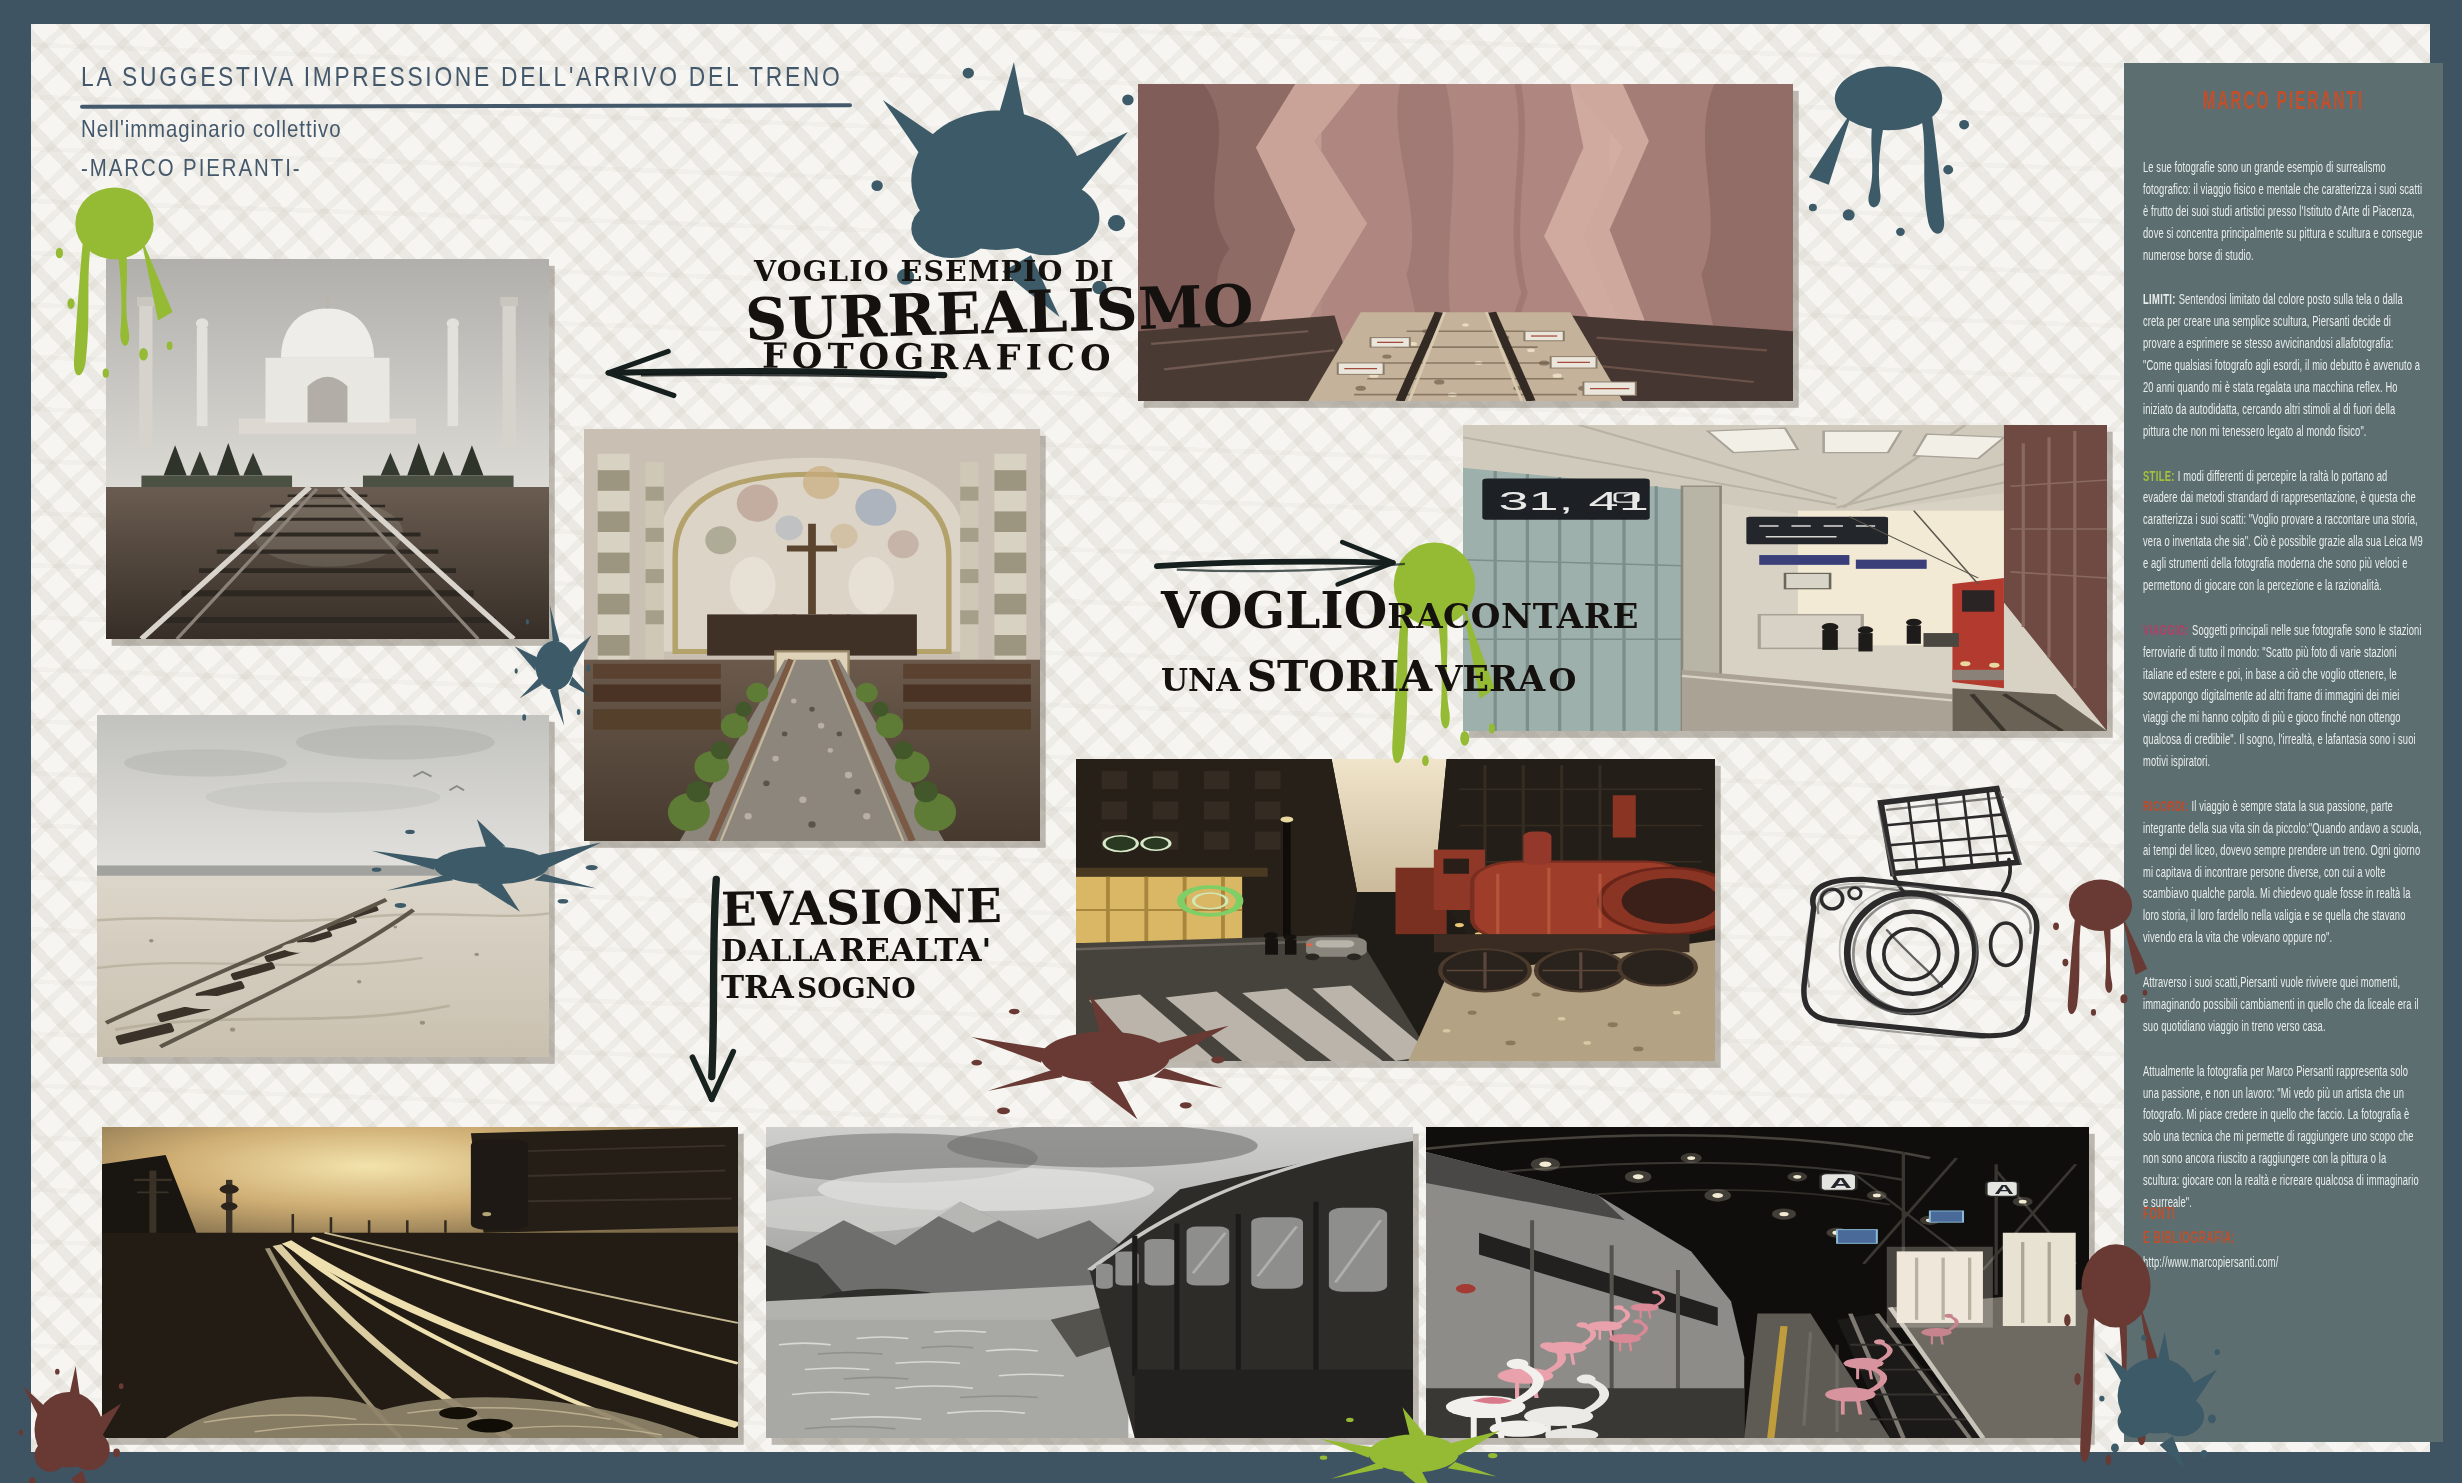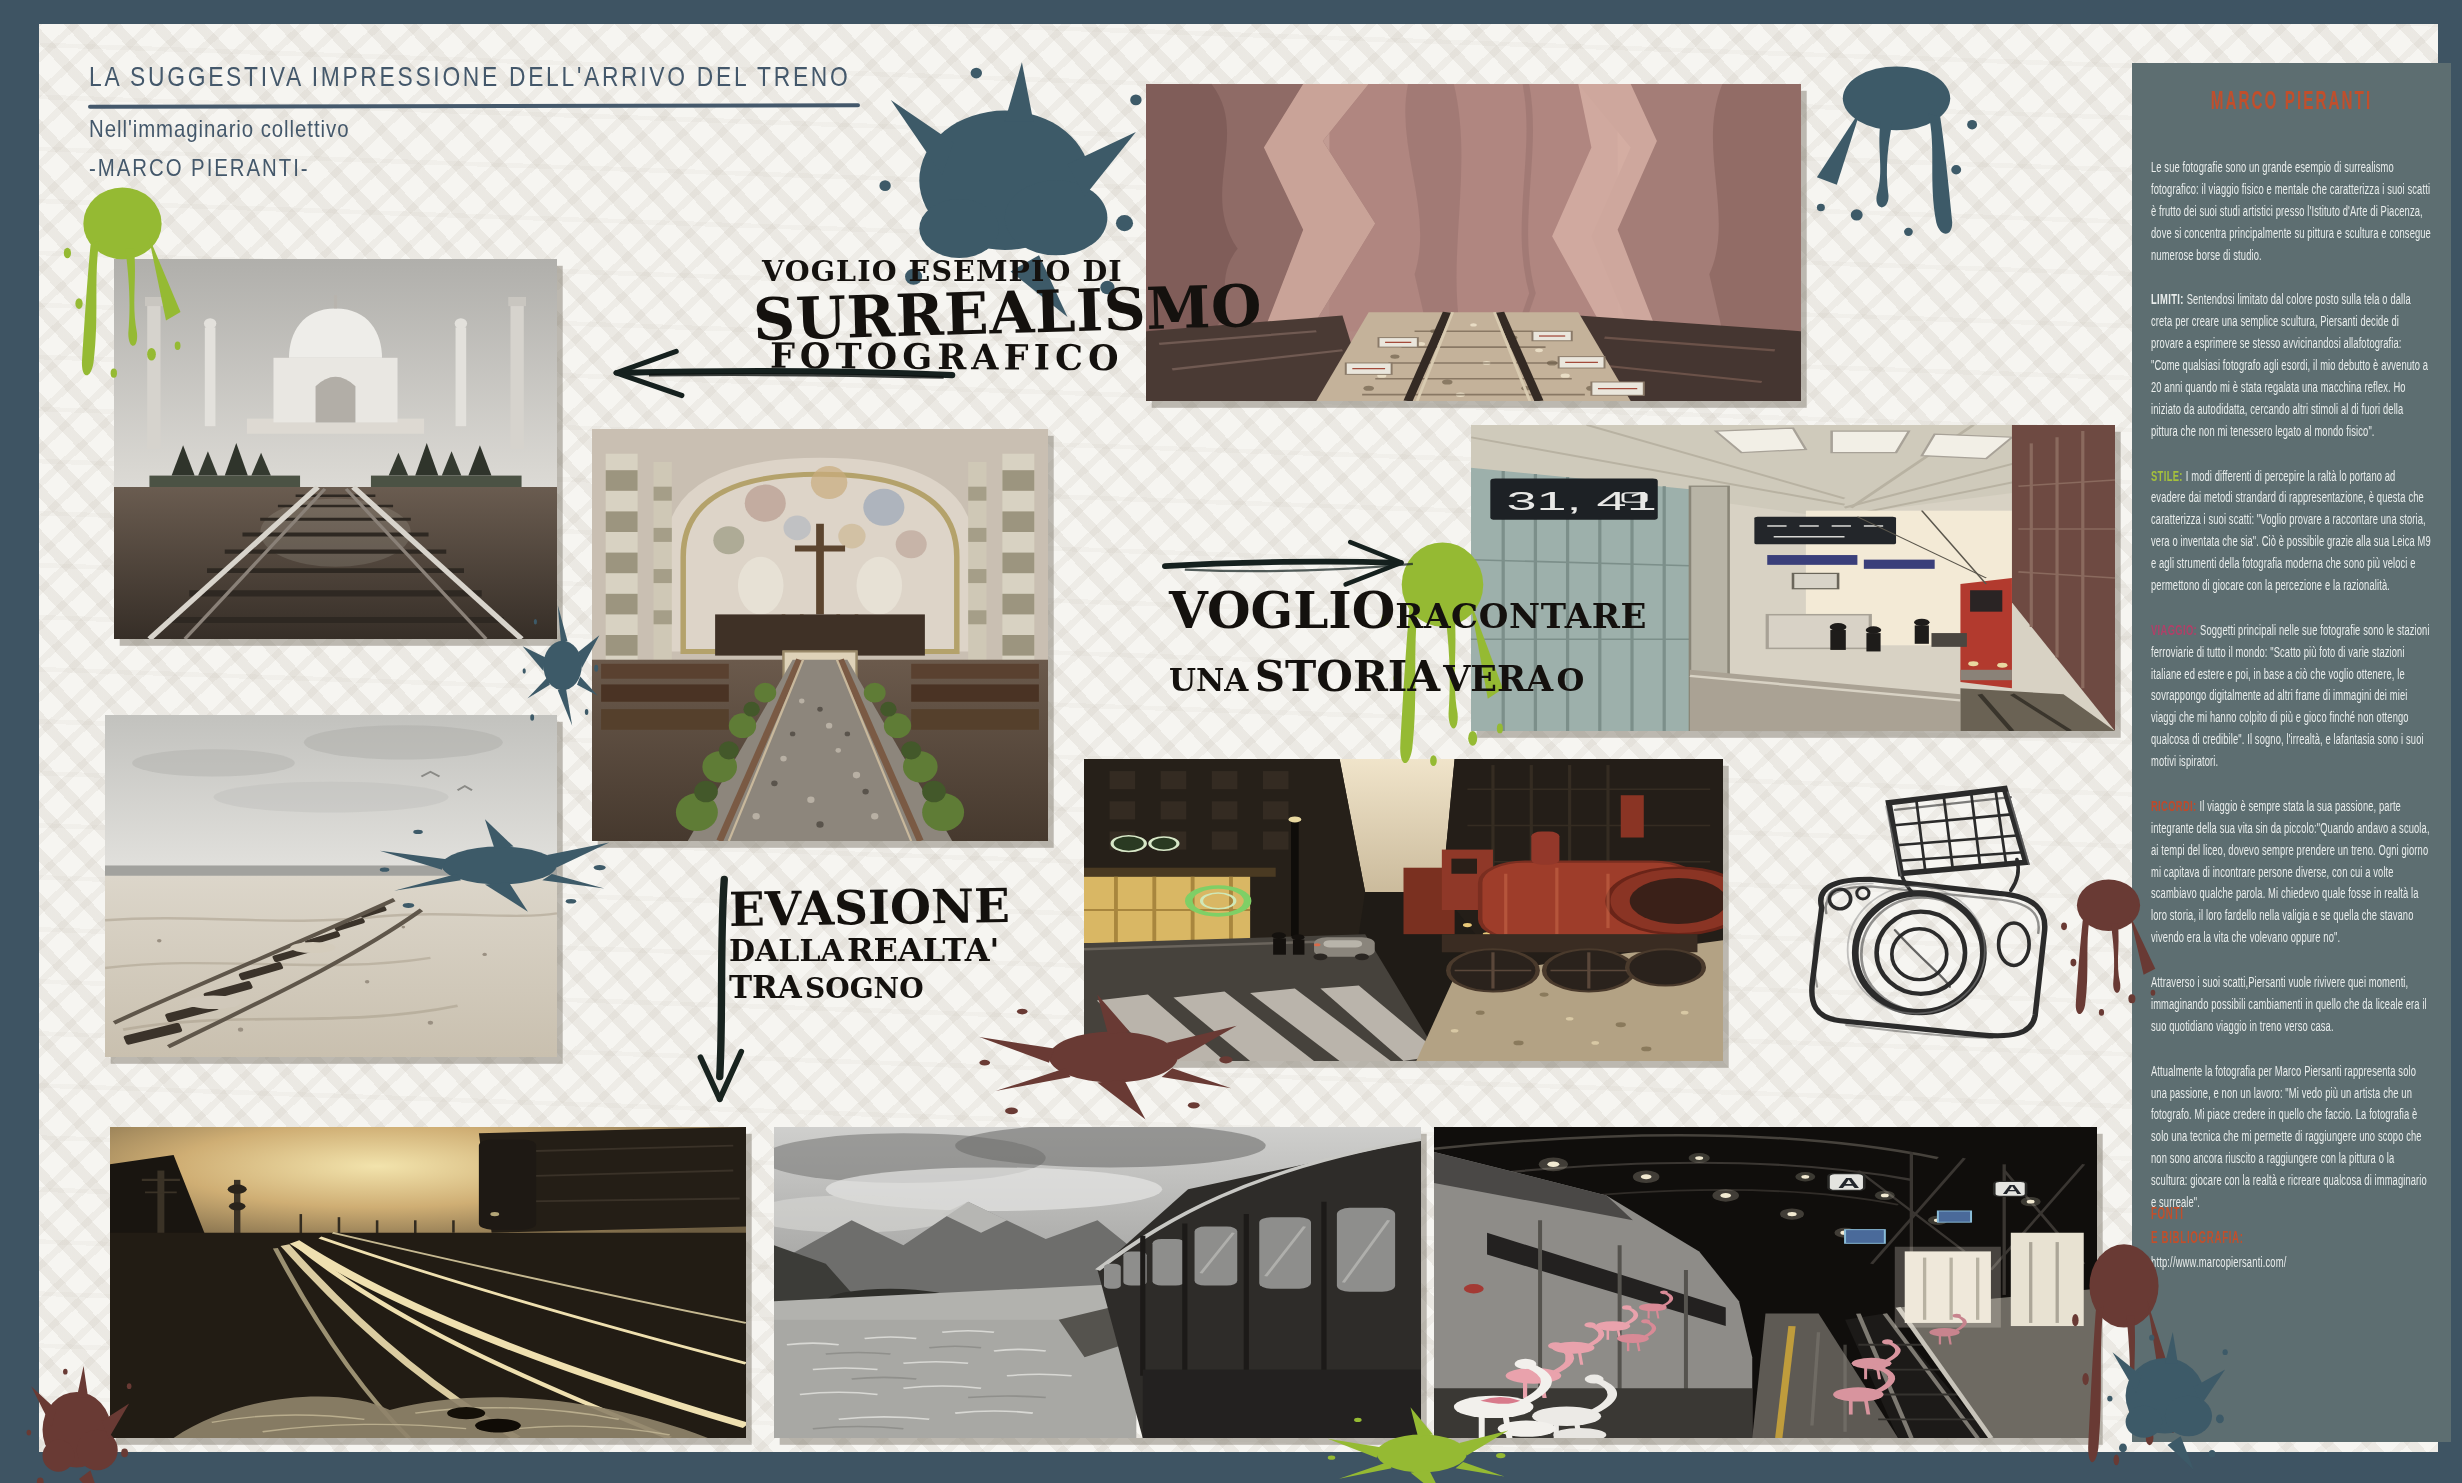--- a/index.html
+++ b/index.html
@@ -1,16 +1,16 @@
 <!DOCTYPE html>
 <html style="font-size:9px"><head>
 <meta charset="utf-8">
 <style>
   html,body{margin:0;padding:0;width:2462px;height:1484px;overflow:hidden;background:#3e5463;font-family:"Liberation Sans",sans-serif;}
-  .page{position:absolute;left:31px;top:24px;width:2399px;height:1428px;background:#f6f5f1;margin-left:8px;}
+  .page{position:absolute;left:31px;top:24px;width:2399px;height:1428px;background:#f6f5f1;}
   .page::before{content:"";position:absolute;inset:0;pointer-events:none;
     background-image:
       repeating-linear-gradient(47deg, rgba(196,189,178,.22) 0 10.3px, transparent 10.3px 31px),
       repeating-linear-gradient(-43deg, rgba(196,189,178,.16) 0 6.8px, transparent 6.8px 26px),
       repeating-linear-gradient(2deg, rgba(196,189,178,.10) 0 4.6px, transparent 4.6px 52px);}
   
   .title{position:absolute;left:50px;top:36px;font-size:28.5px;letter-spacing:3.4px;color:#44586b;transform:scaleX(.8);transform-origin:0 0;white-space:nowrap;z-index:4;}
   .rule{position:absolute;left:49px;top:80px;width:772px;height:4px;background:#44586b;border-radius:2.3px;transform:rotate(-.12deg);z-index:4;}
   .subtitle{position:absolute;left:50px;top:91px;font-size:24px;letter-spacing:1.1px;color:#44586b;transform:scaleX(.85);transform-origin:0 0;white-space:nowrap;z-index:4;}
   .author{position:absolute;left:50px;top:130px;font-size:24px;letter-spacing:2.3px;color:#44586b;transform:scaleX(.85);transform-origin:0 0;white-space:nowrap;z-index:4;}

